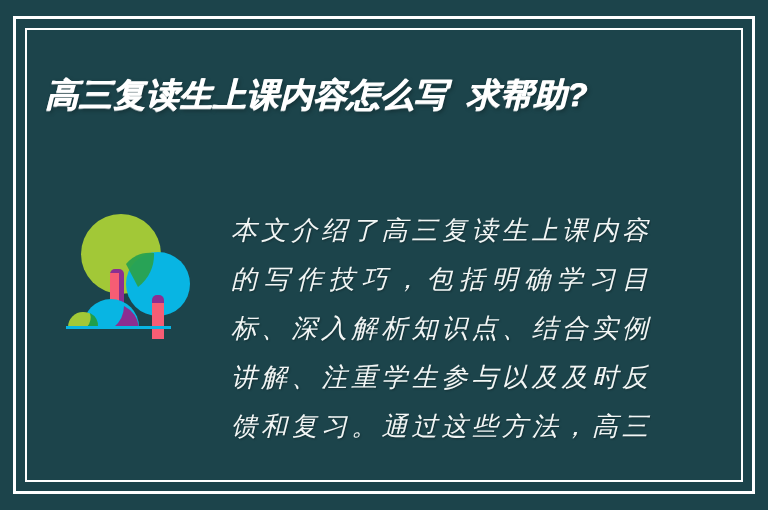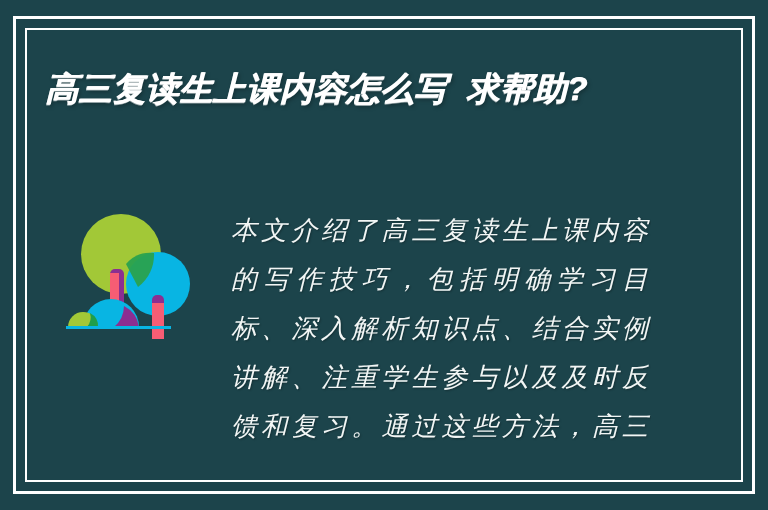--- a/index.html
+++ b/index.html
@@ -42,21 +42,21 @@
     top: 28px;
     width: 718px;
     height: 454px;
     border: 2px solid #ffffff;
   }
 
   
   #title {
     position: absolute;
     left: 45px;
-    top: 62px;
+    top: 68px;
     width: 640px;
     color: #ffffff;
     font-size: 33px;
     line-height: 54px;
     font-weight: 800;
     font-style: italic;
     letter-spacing: 0.5px;
     font-family: "Liberation Sans", "DejaVu Sans", sans-serif;
     white-space: pre-wrap;
     text-shadow:

